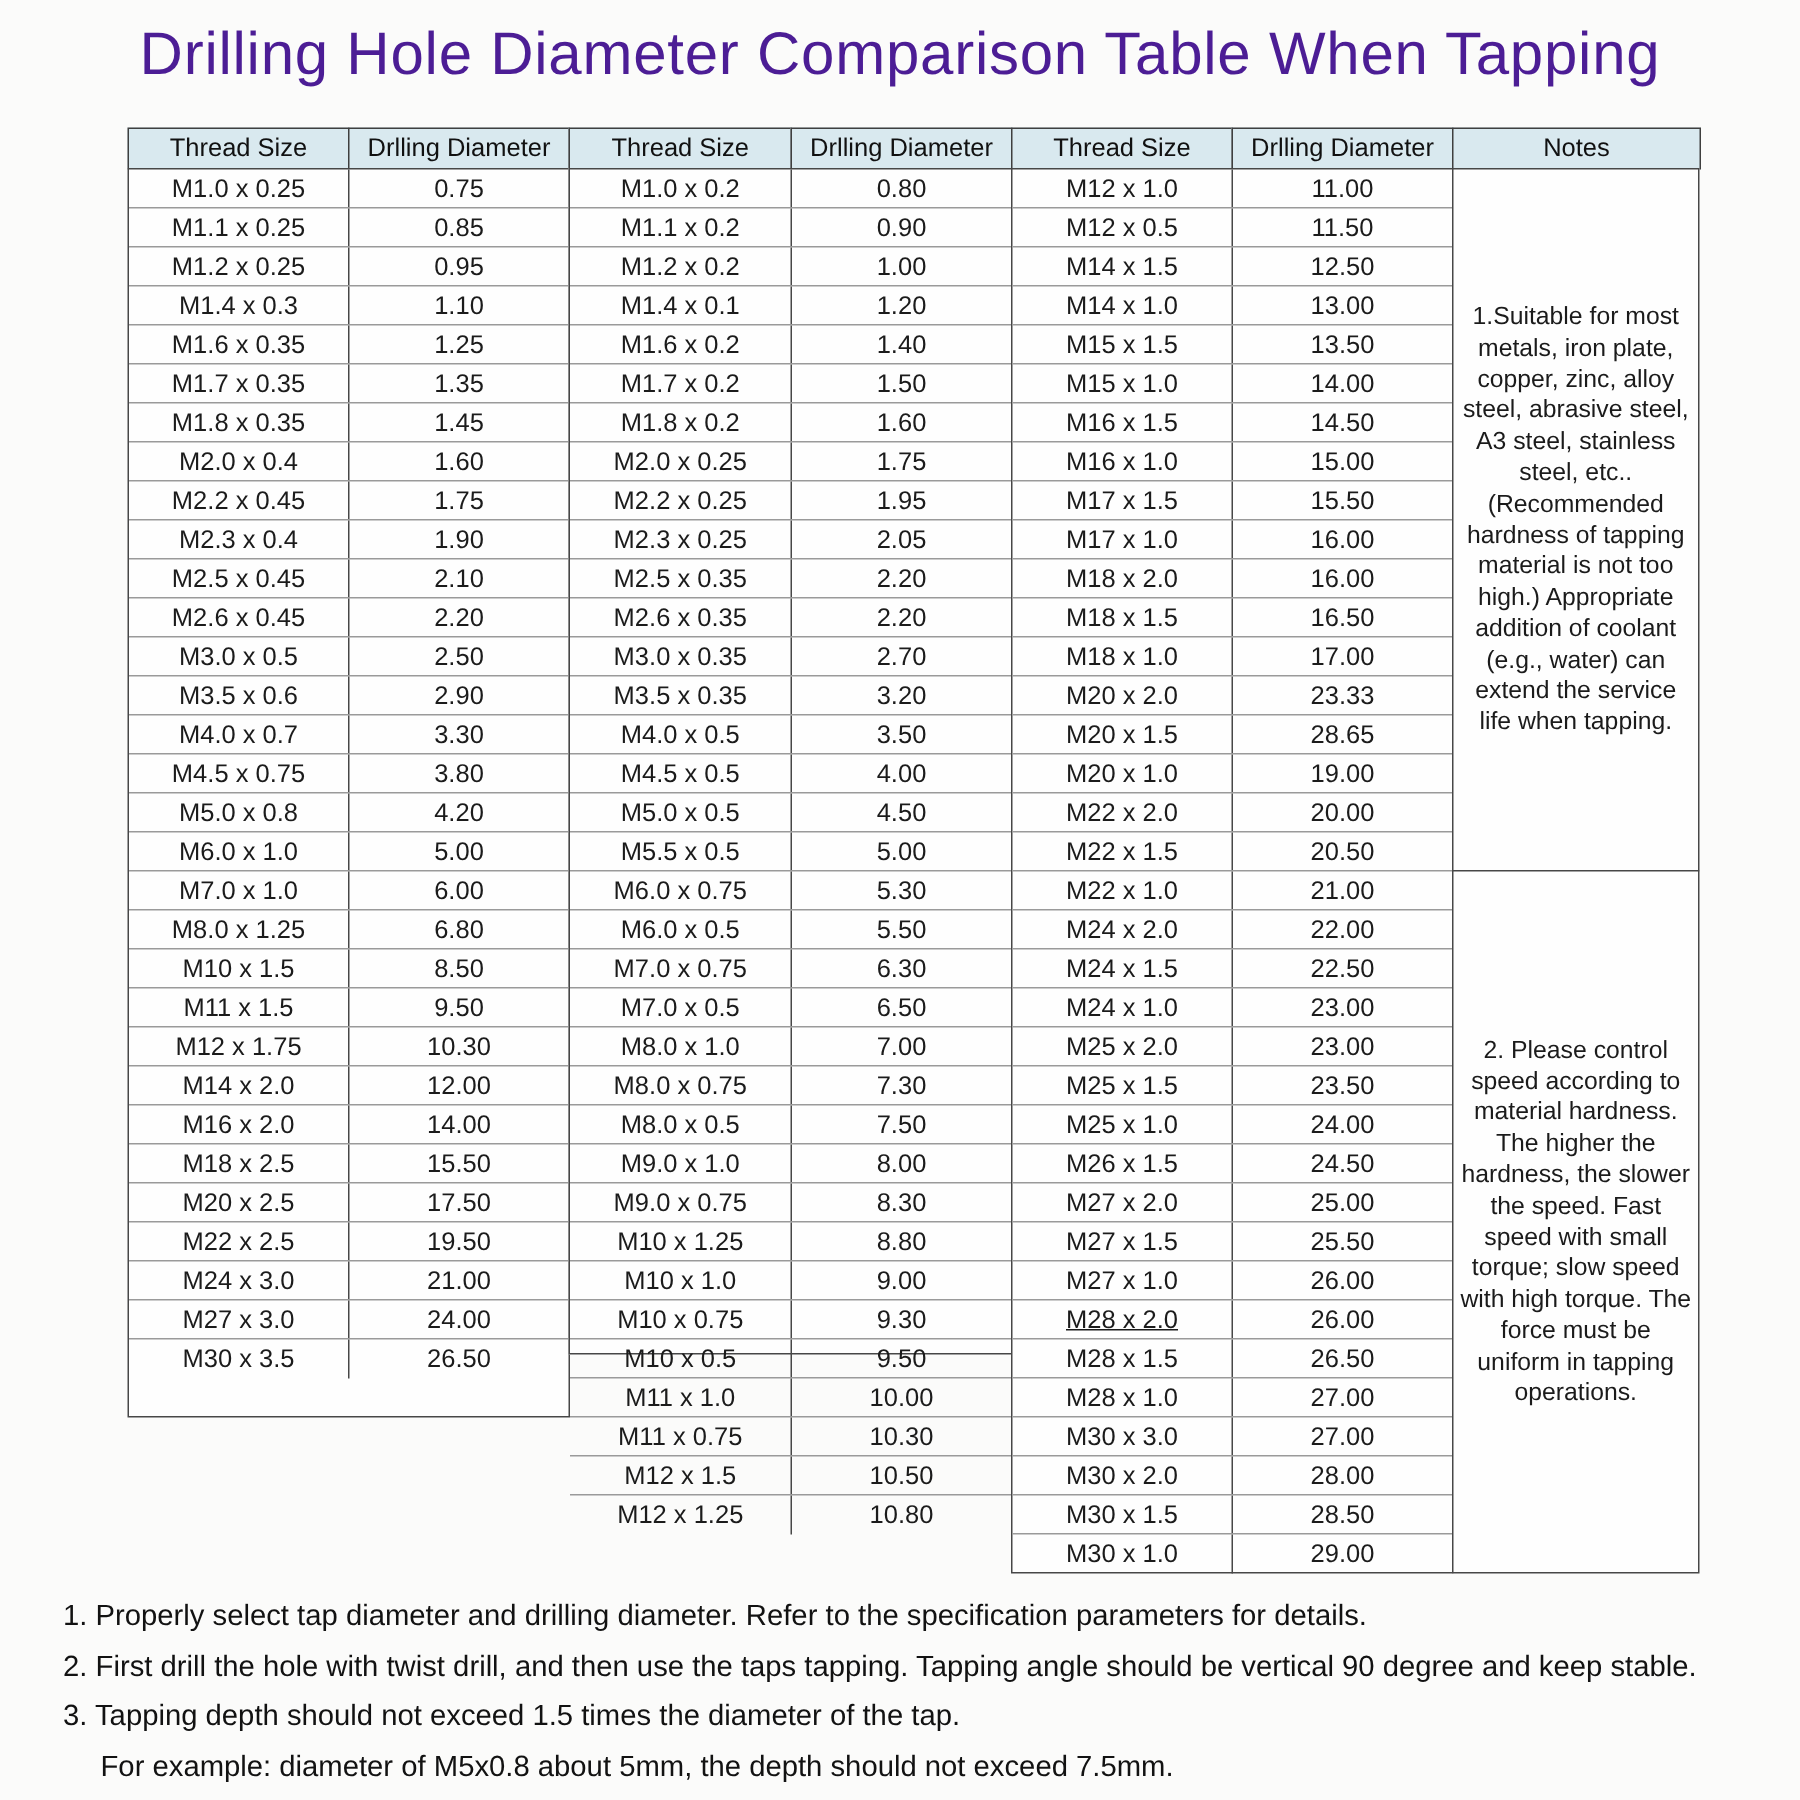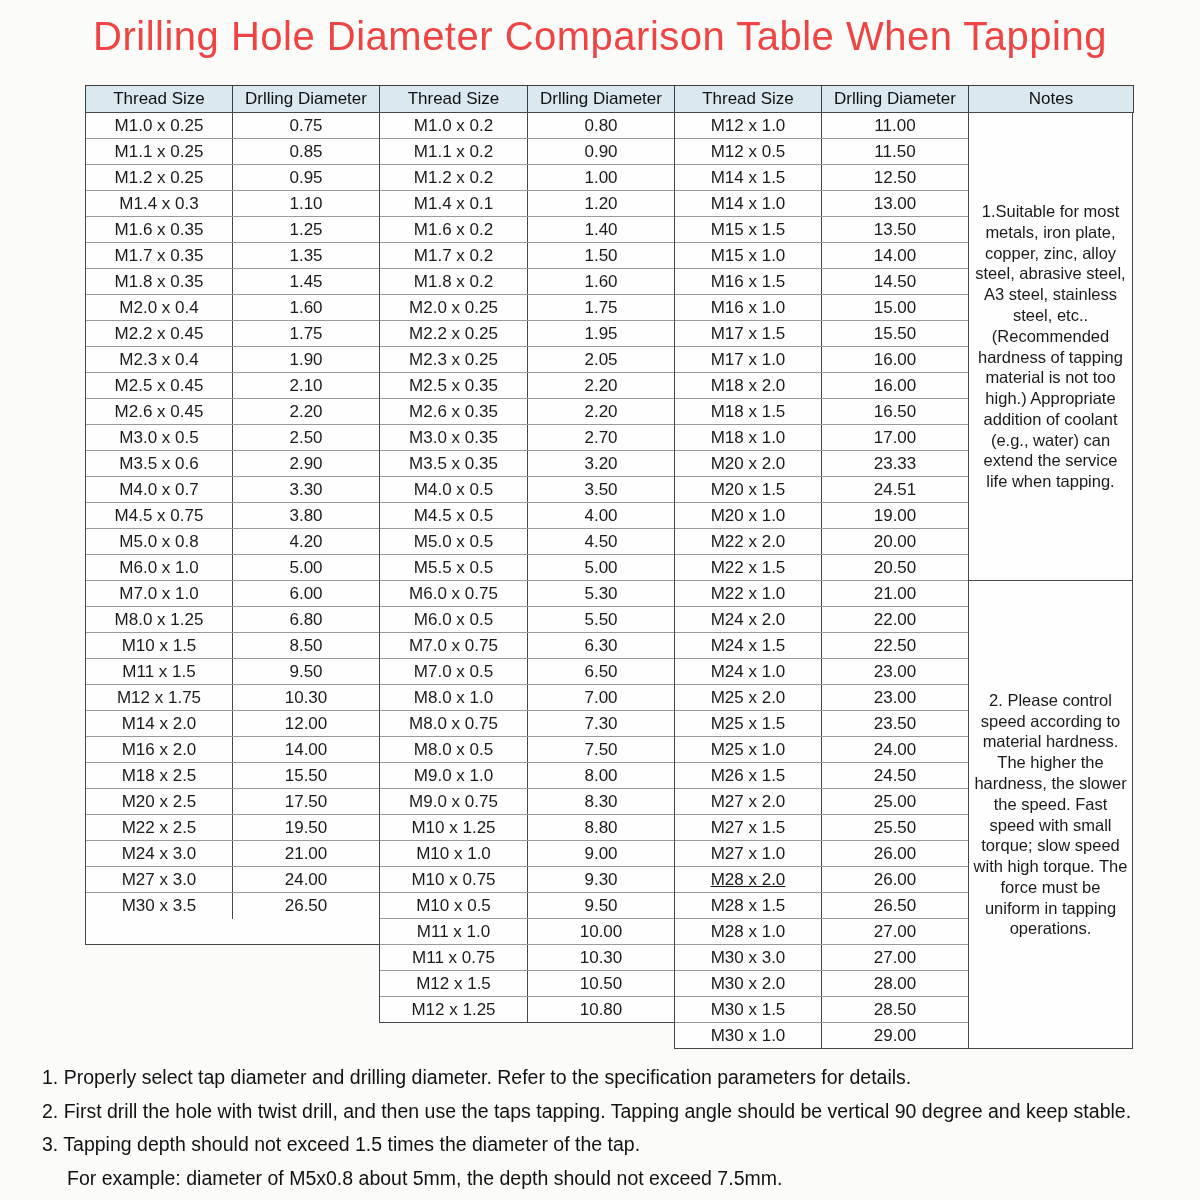--- a/index.html
+++ b/index.html
@@ -18,21 +18,21 @@
   }
   .title {
     position: absolute;
     left: 0; top: 14px;
     width: 100%;
     margin: 0;
     text-align: center;
     font-size: 40px;
     font-weight: 400;
     letter-spacing: 0.5px;
-    color: #ef4444;
+    color: #4c1d95;
   }
   
   .hcell {
     position: absolute;
     top: 85px;
     height: 28px;
     box-sizing: border-box;
     border: 1px solid #3f3f3f;
     background: #d9e9ef;
     display: flex;
@@ -232,21 +232,21 @@
         </div>
         <div class="trow">
           <div class="tcell thread" style="width: 147px;">M27 x 3.0</div>
           <div class="tcell dia">24.00</div>
         </div>
         <div class="trow">
           <div class="tcell thread" style="width: 147px;">M30 x 3.5</div>
           <div class="tcell dia">26.50</div>
         </div>
       </div>
-    <div class="pair" id="pair2" style="left: 379px; width: 296px; height: 911px;">
+    <div class="pair" id="pair2" style="left: 379px; width: 296px; height: 791px;">
         <div class="trow">
           <div class="tcell thread" style="width: 148px;">M1.0 x 0.2</div>
           <div class="tcell dia">0.80</div>
         </div>
         <div class="trow">
           <div class="tcell thread" style="width: 148px;">M1.1 x 0.2</div>
           <div class="tcell dia">0.90</div>
         </div>
         <div class="trow">
           <div class="tcell thread" style="width: 148px;">M1.2 x 0.2</div>
@@ -433,21 +433,21 @@
         <div class="trow">
           <div class="tcell thread" style="width: 147px;">M18 x 1.0</div>
           <div class="tcell dia">17.00</div>
         </div>
         <div class="trow">
           <div class="tcell thread" style="width: 147px;">M20 x 2.0</div>
           <div class="tcell dia">23.33</div>
         </div>
         <div class="trow">
           <div class="tcell thread" style="width: 147px;">M20 x 1.5</div>
-          <div class="tcell dia">24.51</div>
+          <div class="tcell dia">28.65</div>
         </div>
         <div class="trow">
           <div class="tcell thread" style="width: 147px;">M20 x 1.0</div>
           <div class="tcell dia">19.00</div>
         </div>
         <div class="trow">
           <div class="tcell thread" style="width: 147px;">M22 x 2.0</div>
           <div class="tcell dia">20.00</div>
         </div>
         <div class="trow">

